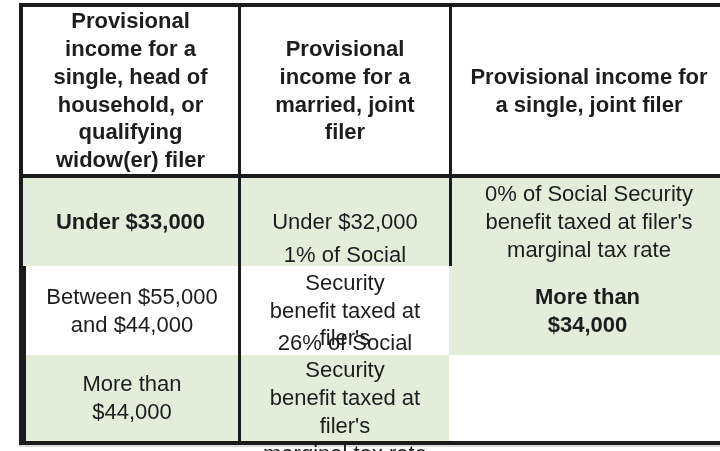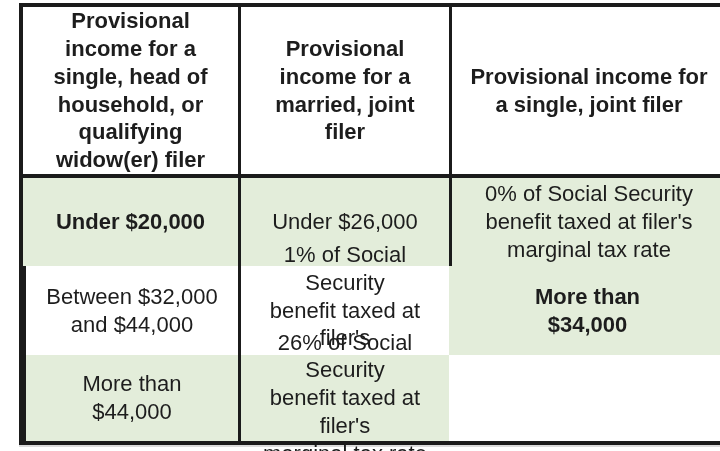--- a/index.html
+++ b/index.html
@@ -53,27 +53,27 @@
 household, or
 qualifying
 widow(er) filer</div>
     <div class="cell header vline">Provisional
 income for a
 married, joint
 filer</div>
     <div class="cell header vline">Provisional income for
 a single, joint filer</div>
 
-    <div class="cell bold green">Under $20,000</div>
-    <div class="cell green vline">Under $26,000</div>
+    <div class="cell bold green">Under $33,000</div>
+    <div class="cell green vline">Under $32,000</div>
     <div class="cell green vline">0% of Social Security
 benefit taxed at filer's
 marginal tax rate</div>
 
-    <div class="cell vline">Between $32,000
+    <div class="cell vline">Between $55,000
 and $44,000</div>
     <div class="cell vline">1% of Social Security
 benefit taxed at filer's
 marginal tax rate</div>
 
     <div class="cell bold green">More than
 $34,000</div>
     <div class="cell green vline">More than
 $44,000</div>
     <div class="cell green vline">26% of Social Security

